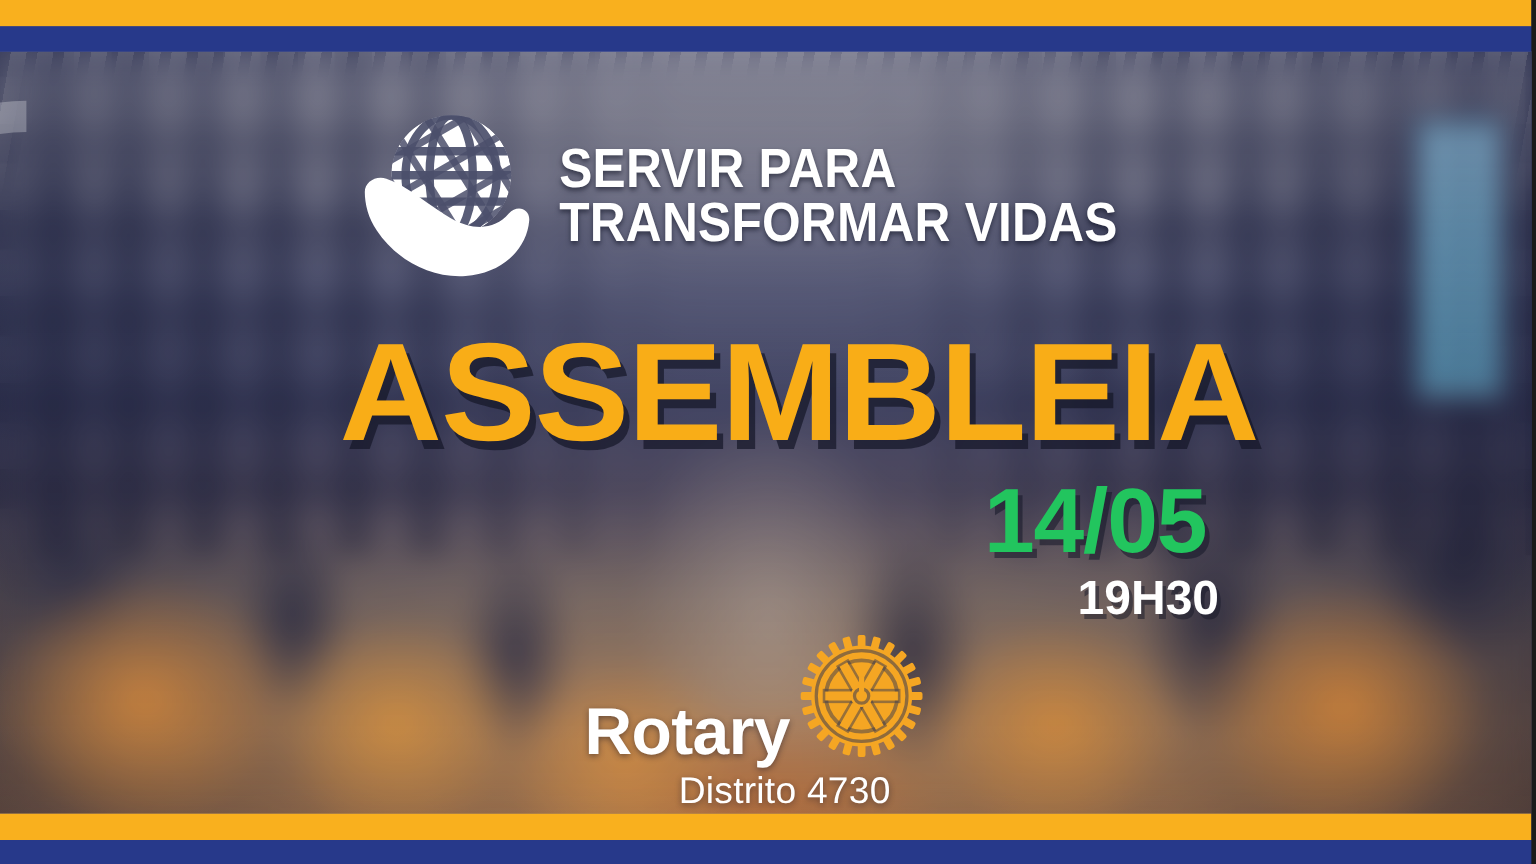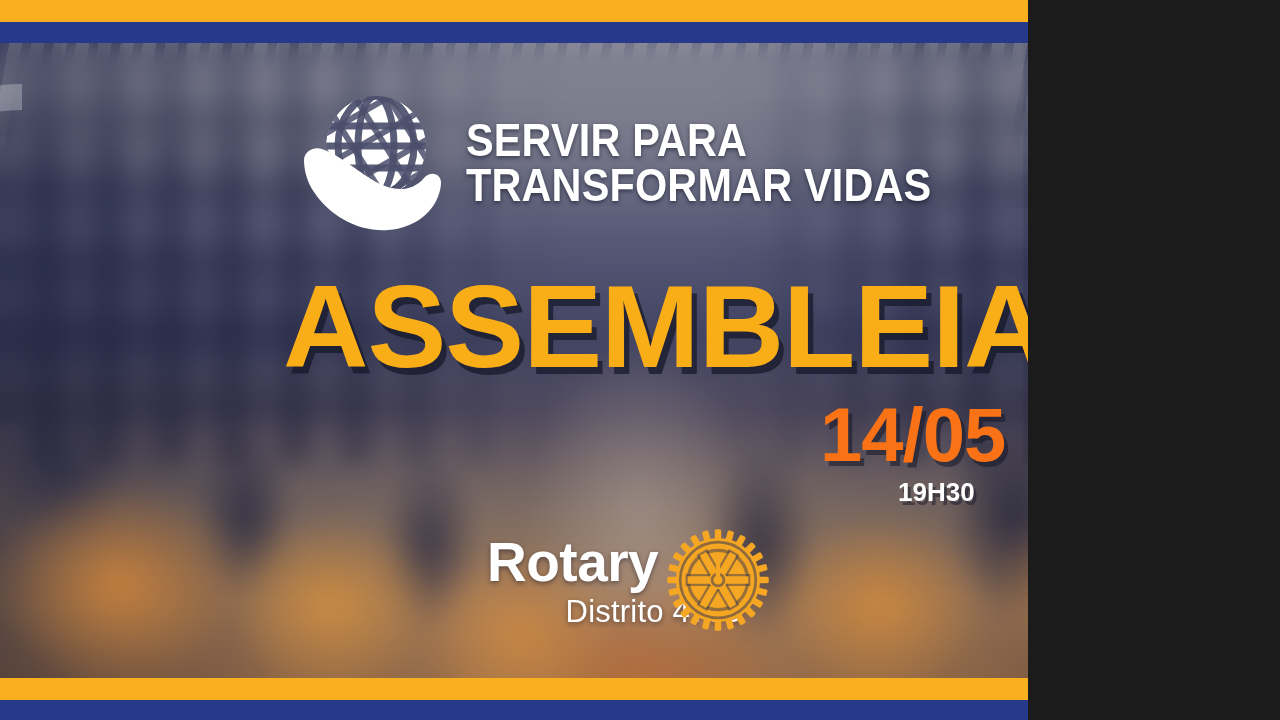--- a/index.html
+++ b/index.html
@@ -1,20 +1,20 @@
 <!DOCTYPE html>
 <html><head>
 <meta charset="utf-8">
 <title>Assembleia Distrital</title>
 <style>
   html,body{margin:0;padding:0;background:#1b1b1b;}
   *{box-sizing:border-box;}
   .stage{
     position:relative;
-    width:1028px;height:720px;
+    width:1276px;height:720px;
     overflow:hidden;
     font-family:"Liberation Sans","DejaVu Sans",sans-serif;
     background:#2a3b8f;
   }
 
   
   .bar{position:absolute;left:0;width:100%;}
   .bar-top-yellow{top:0;height:22px;background:#f9b01e;}
   .bar-top-blue{top:22px;height:21px;background:#27398a;}
   .bar-bot-yellow{top:678px;height:22px;background:#f9b01e;}
@@ -138,43 +138,43 @@
     font-size:112px;
     font-weight:700;
     letter-spacing:-1px;
     line-height:1;
     transform:scaleX(1.0);
     transform-origin:left top;
     text-shadow:5px 7px 0 rgba(22,24,40,.72);
   }
   .hl-date{
     position:absolute;left:820px;top:386px;
-    color:#f97316;
+    color:#22c55e;
     font-size:76px;
     font-weight:700;
     line-height:1;
     letter-spacing:-1px;
     text-shadow:4px 5px 0 rgba(22,24,40,.55);
   }
   .hl-time{
     position:absolute;left:898px;top:468px;
     color:#ffffff;
-    font-size:26px;
+    font-size:40px;
     font-weight:700;
     line-height:1;
     letter-spacing:0px;
     text-shadow:3px 4px 0 rgba(22,24,40,.5);
   }
 
   
   .rotary{
     position:absolute;left:487px;top:530px;
     display:flex;align-items:flex-start;
   }
-  .rotary-words{display:flex;flex-direction:column;align-items:flex-end;padding-top:6px;}
+  .rotary-words{display:flex;flex-direction:column;align-items:flex-end;padding-top:6px;margin-top:47px;}
   .rotary-name{
     color:#ffffff;font-size:55px;font-weight:700;line-height:.96;letter-spacing:-.5px;
     text-shadow:0 2px 5px rgba(10,12,30,.45);
   }
   .rotary-district{
     color:#ffffff;font-size:31px;font-weight:400;line-height:1.1;letter-spacing:.2px;
     margin-top:6px;margin-right:-84px;
     text-shadow:0 2px 5px rgba(10,12,30,.45);
   }
   .rotary-wheel{width:108px;height:108px;margin-left:6px;margin-top:-4px;flex:0 0 auto;}

